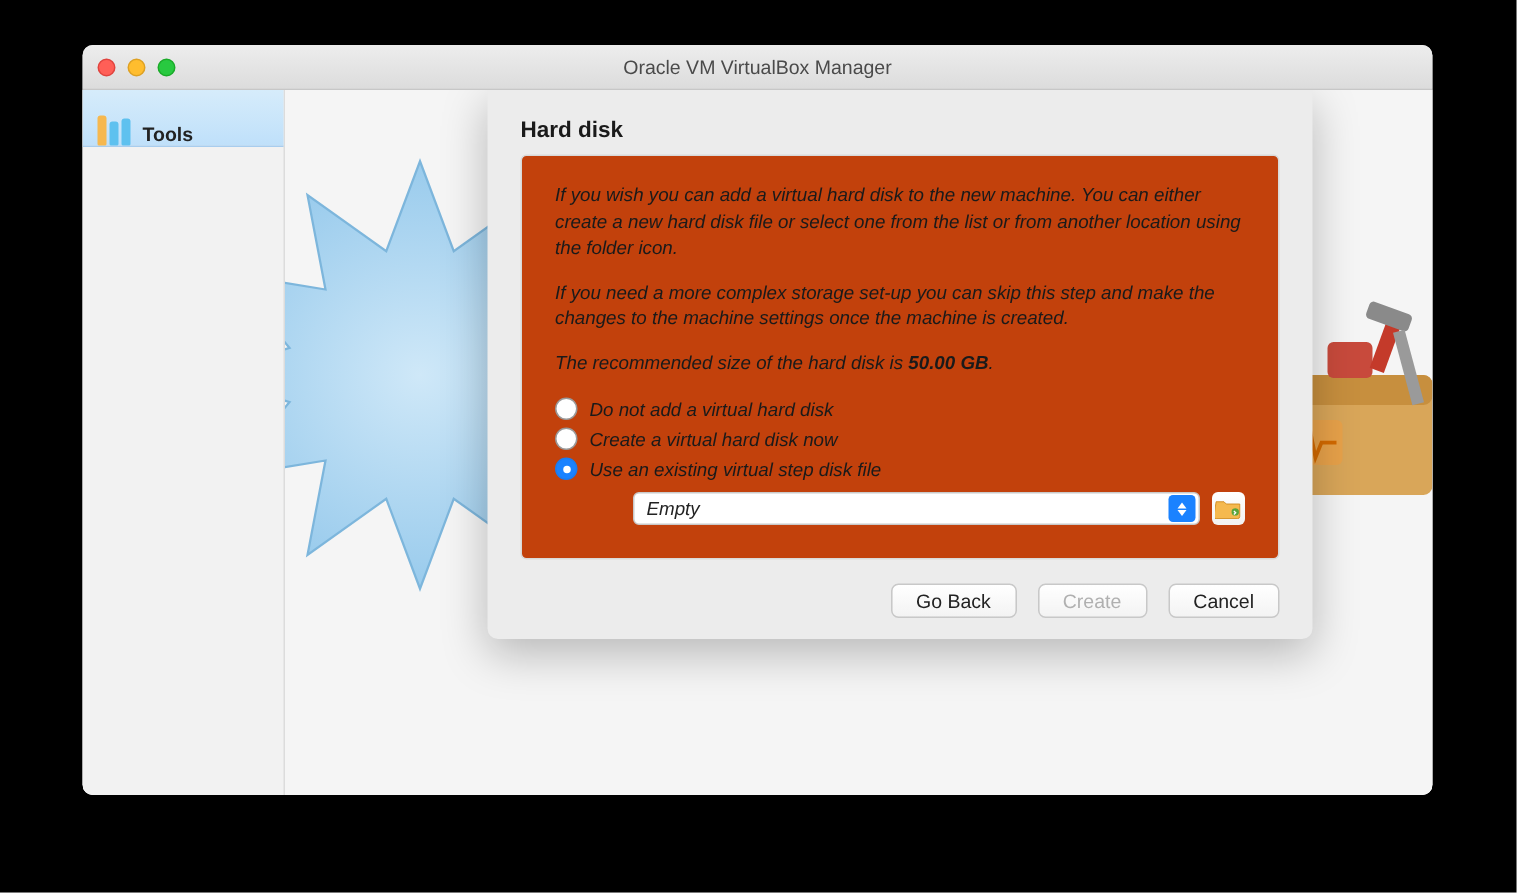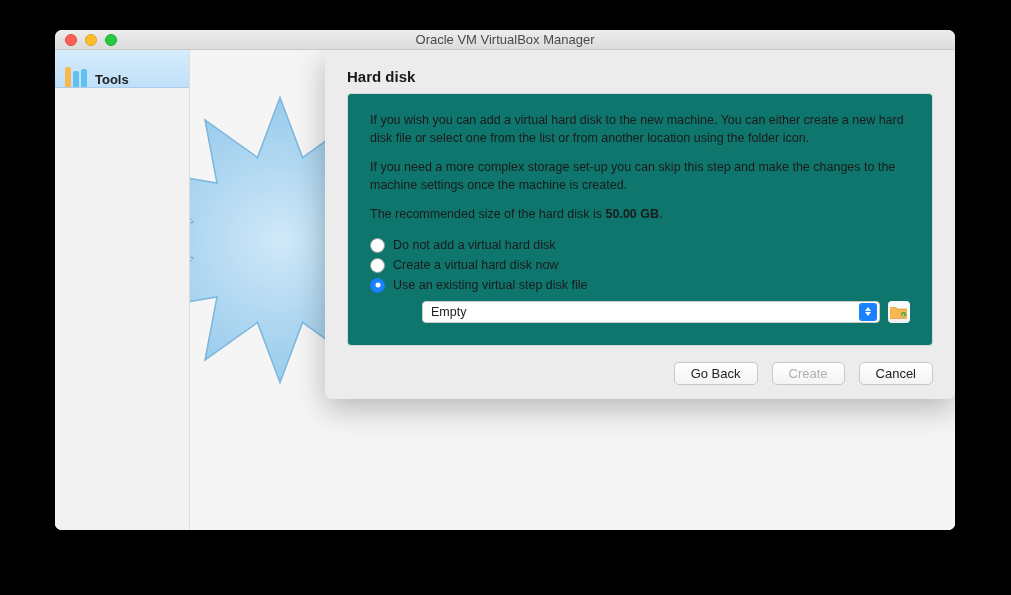--- a/index.html
+++ b/index.html
@@ -18,21 +18,21 @@
     width: 900px;
     height: 500px;
     background: #ececec;
     border-radius: 7px;
     box-shadow: 0 20px 60px rgba(0,0,0,0.5);
     overflow: hidden;
     display: flex;
     flex-direction: column;
   }
   .titlebar {
-    height: 20px;
+    height: 30px;
     background: linear-gradient(#ededed, #dcdcdc);
     border-bottom: 1px solid #c7c7c7;
     display: flex;
     align-items: center;
     position: relative;
   }
   .traffic {
     display: flex;
     gap: 8px;
     padding-left: 10px;
@@ -82,32 +82,33 @@
   .starburst svg { width:100%; height:100%; }
 
   
   .bg-illustration {
     position:absolute; right:-10px; top:90px; width:180px; height:200px;
     pointer-events:none;
   }
 
   
   .sheet {
-    position:absolute; left:135px; top:0; width:630px;
+    position:absolute; left:135px; top:0; width:550px;
     background:#ececec;
     border-radius:0 0 7px 7px;
     box-shadow: 0 10px 30px rgba(0,0,0,0.25);
     padding:18px 22px 14px 22px;
   }
   .sheet h2 {
     font-size:15px; font-weight:700; color:#1a1a1a; margin-bottom:8px;
   }
   .card {
-    background:#0f766e; border:1px solid #d9d9d9; border-radius:4px;
+    background:#c2410c; border:1px solid #d9d9d9; border-radius:4px;
     padding:18px 22px 22px 22px;
+    font-style:italic;
   }
   .card p {
     font-size:12.5px; line-height:1.4; color:#1a1a1a; margin-bottom:12px;
   }
   .card p:last-of-type { margin-bottom:10px; }
   .recommend { margin-bottom:14px !important; }
   .radio-row {
     display:flex; align-items:center; gap:8px; margin-bottom:5px;
     font-size:12.5px; color:#1a1a1a;
   }

